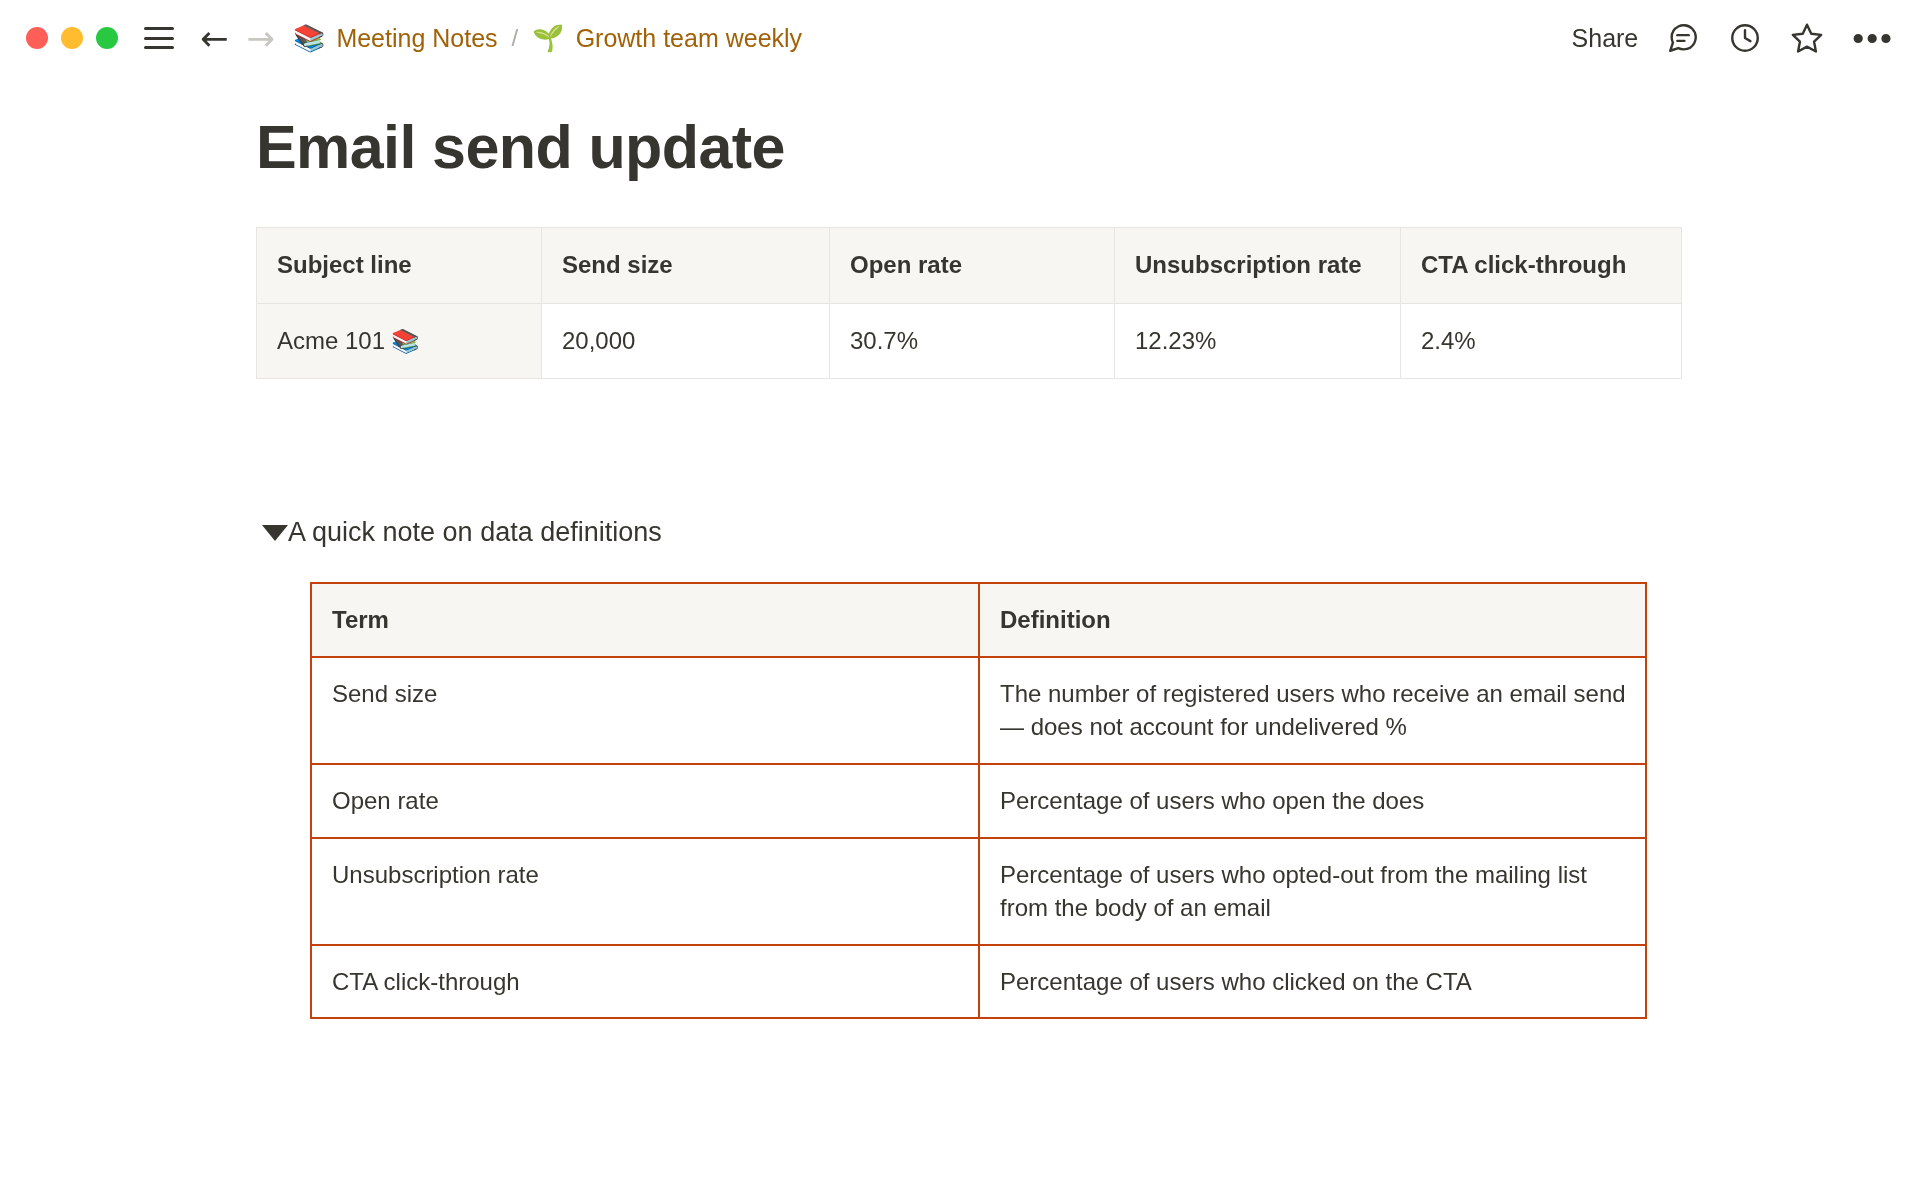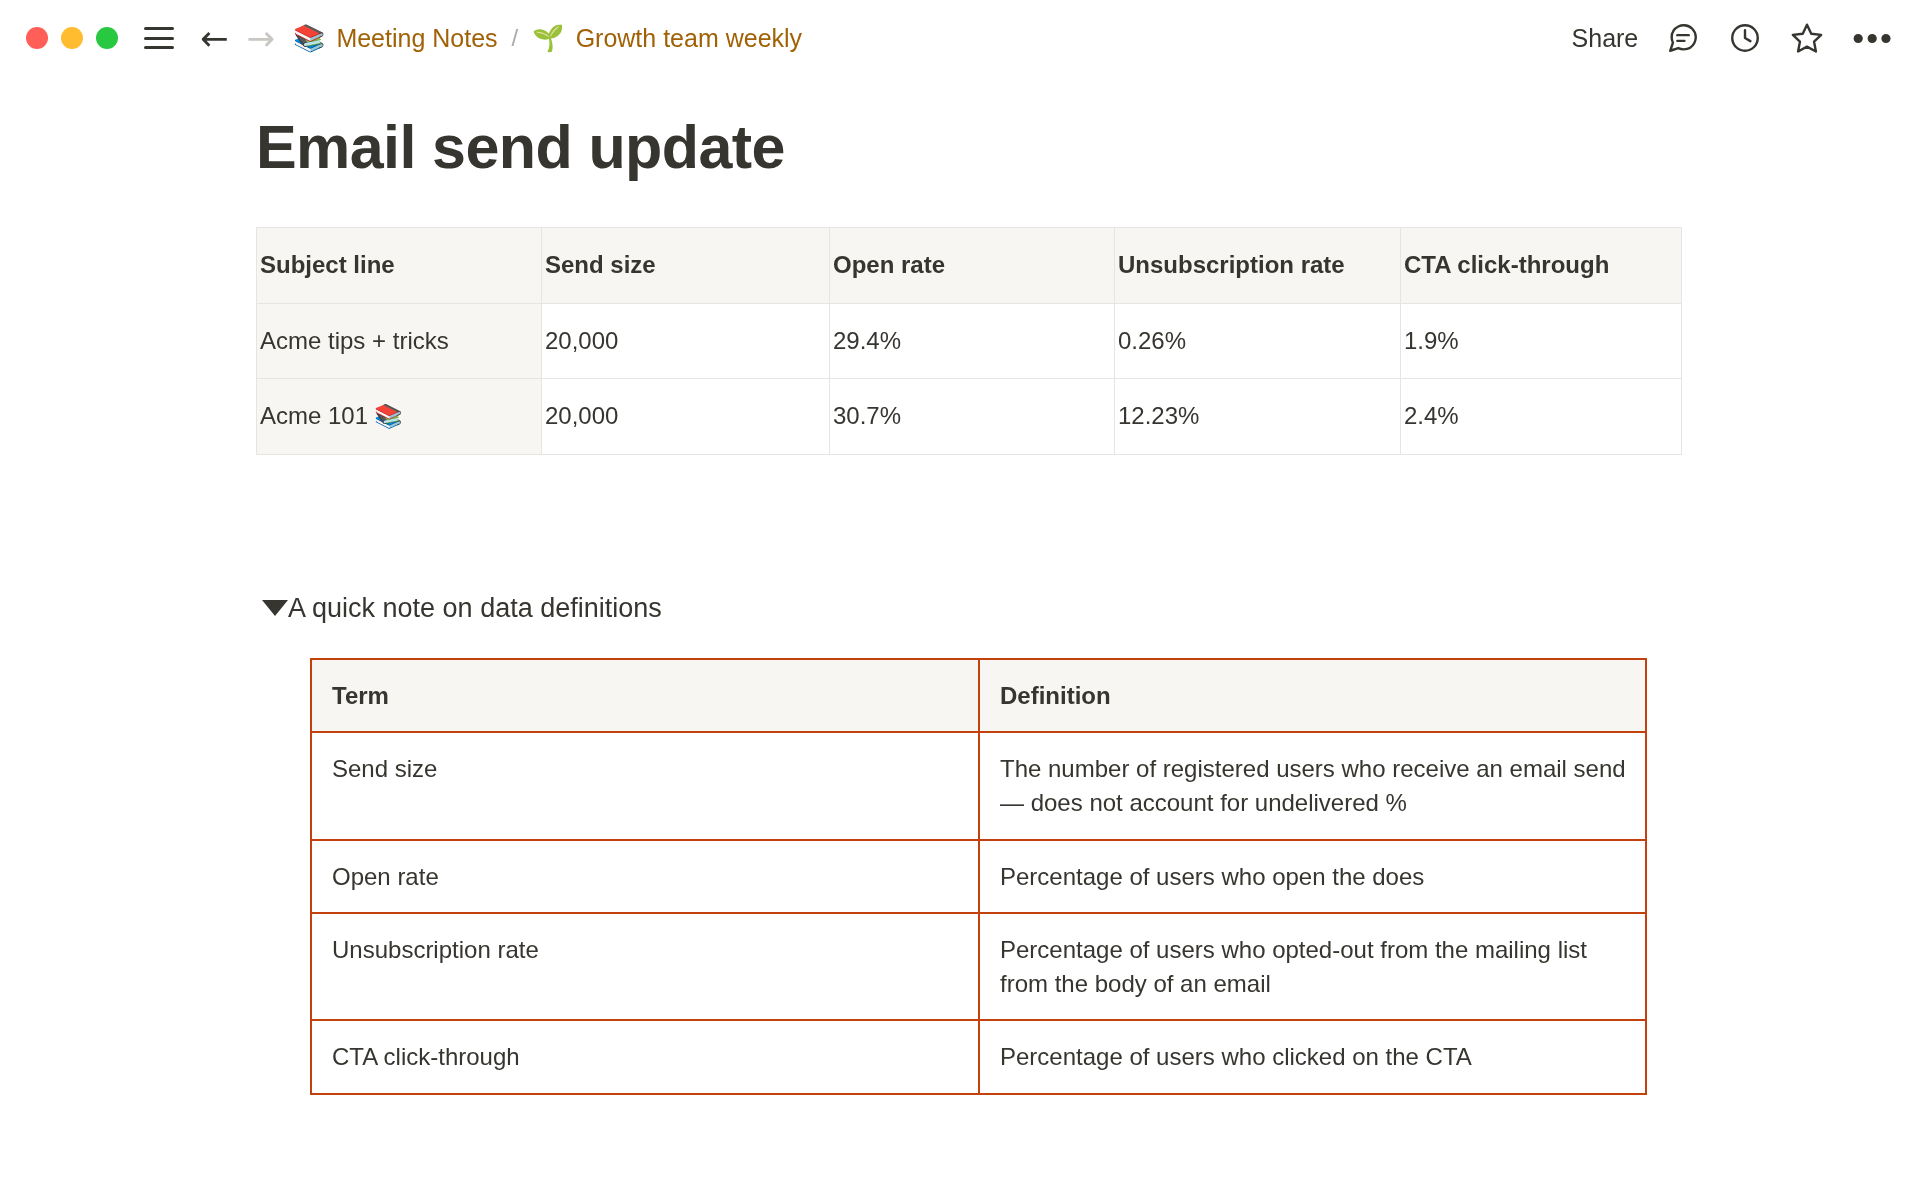--- a/index.html
+++ b/index.html
@@ -68,21 +68,21 @@
   .main-table {
     margin: 45px 0 0 256px;
     width: 1425px;
     border-collapse: collapse;
     table-layout: fixed;
   }
   .main-table th, .main-table td {
     border: 1px solid #e6e5e1;
     text-align: left;
     vertical-align: top;
-    padding: 21px 18px 21px 3px;
+    padding: 21px 18px 21px 20px;
     font-size: 24px;
     font-weight: normal;
     line-height: 1.36;
   }
   .main-table th { background: #f7f6f3; font-weight: bold; }
   .main-table td.rowhead { background: #f7f6f3; }
   .main-table col.c0 { width: 285px; }
   .main-table col.c1 { width: 288px; }
   .main-table col.c2 { width: 285px; }
   .main-table col.c3 { width: 286px; }
@@ -199,29 +199,20 @@
         <th>Subject line</th>
         <th>Send size</th>
         <th>Open rate</th>
         <th>Unsubscription rate</th>
         <th>CTA click-through</th>
       </tr>
     </thead>
     <tbody>
       <tr>
         <td class="rowhead">
-          <span>Acme tips + tricks</span>
-        </td>
-        <td>20,000</td>
-        <td>29.4%</td>
-        <td>0.26%</td>
-        <td>1.9%</td>
-      </tr>
-      <tr>
-        <td class="rowhead">
           <span>Acme 101</span>
           <span class="cell-emoji">📚</span>
         </td>
         <td>20,000</td>
         <td>30.7%</td>
         <td>12.23%</td>
         <td>2.4%</td>
       </tr>
     </tbody>
   </table>

